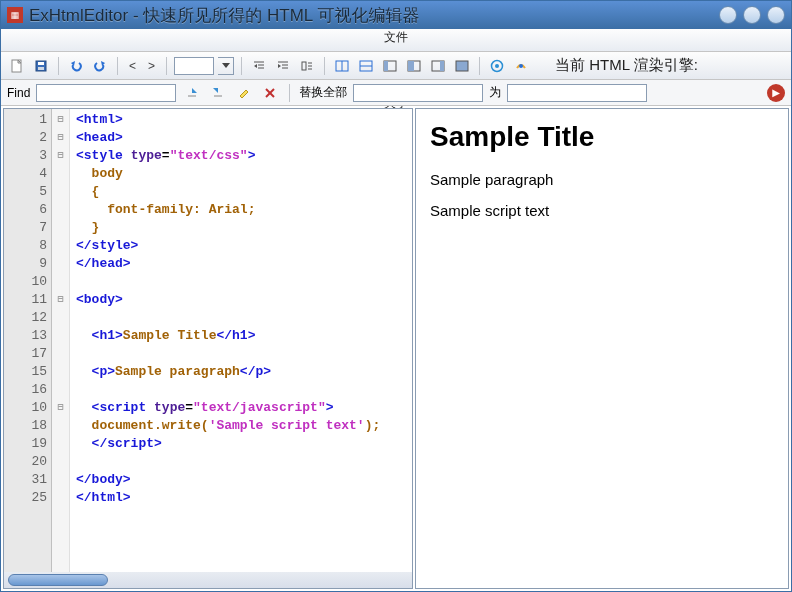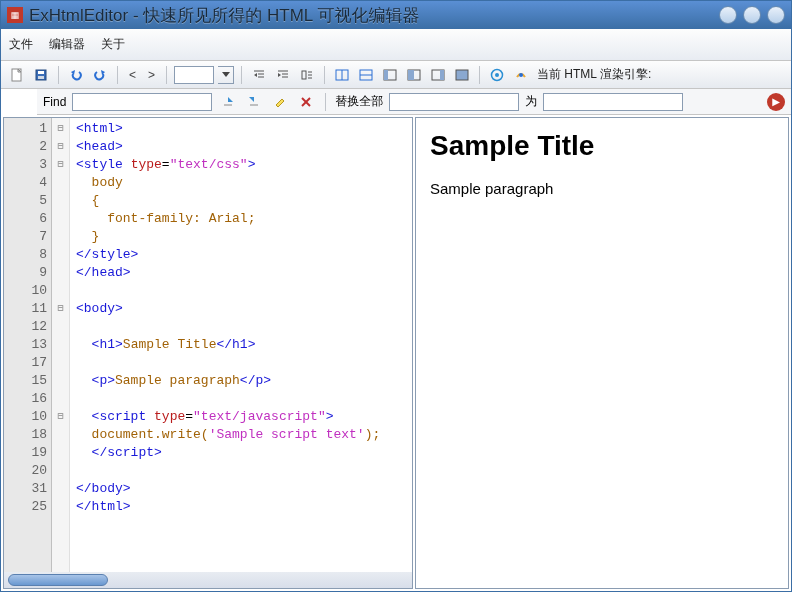--- a/index.html
+++ b/index.html
@@ -3,46 +3,46 @@
 <meta charset="utf-8">
 <style>
 * { box-sizing: border-box; margin: 0; padding: 0; }
 body { font-family: "Microsoft YaHei", Arial, sans-serif; font-size: 12px; background: #fff; }
 .window { width: 792px; height: 592px; border: 1px solid #3b6ea5; display: flex; flex-direction: column; }
 .titlebar { height: 28px; background: linear-gradient(#5a8fd4, #3b6ea5); display: flex; align-items: center; padding: 0 6px; color: #fff; }
 .titlebar .app-icon { width: 16px; height: 16px; background: #c0392b; margin-right: 6px; display: flex; align-items: center; justify-content: center; font-size: 9px; color: #fff; }
 .titlebar .title { flex: 1; font-size: 17px; color: #1a2a3a; text-shadow: 0 1px 0 rgba(255,255,255,0.3); }
 .window-controls { display: flex; gap: 6px; }
 .wbtn { width: 18px; height: 18px; border-radius: 50%; background: linear-gradient(#e8f0fa, #b8d0ea); border: 1px solid #6a8cb0; }
-.menubar { height: 32px; background: linear-gradient(#fdfdfd, #e8ecf2); border-bottom: 1px solid #c5c5c5; display: flex; align-items: center; padding: 0 8px; gap: 16px; font-size: 12px; color: #222; }
+.menubar { height: 23px; background: linear-gradient(#fdfdfd, #e8ecf2); border-bottom: 1px solid #c5c5c5; display: flex; align-items: center; padding: 0 8px; gap: 16px; font-size: 12px; color: #222; flex-direction: column; }
 .menubar span { cursor: default; }
 .toolbar { height: 28px; background: linear-gradient(#fdfdfd, #e6eaf0); border-bottom: 1px solid #c5c5c5; display: flex; align-items: center; padding: 0 6px; gap: 4px; }
 .tbtn { width: 20px; height: 20px; display: flex; align-items: center; justify-content: center; border: 1px solid transparent; }
 .tsep { width: 1px; height: 18px; background: #c0c4ca; margin: 0 3px; }
 .toolbar input[type=text] { width: 40px; height: 18px; border: 1px solid #8a9cb2; font-size: 11px; }
 .toolbar .dropdown { width: 16px; height: 18px; border: 1px solid #8a9cb2; border-left: none; display: flex; align-items: center; justify-content: center; }
-.toolbar-text { font-size: 12px; color: #222; margin-left: 2px; }
+.toolbar-text { font-size: 15px; color: #222; margin-left: 20px; }
 .filebar { height: 26px; background: linear-gradient(#fef9e8, #fdf3c8); border: 1px solid #dcca80; margin: 2px; display: flex; align-items: center; padding: 0 4px; gap: 6px; }
 .filebar input { flex: 1; height: 18px; border: 1px solid #c8b868; background: #fffef5; padding: 0 4px; font-size: 11px; }
-.findbar { height: 26px; background: #f5f6f8; border-bottom: 1px solid #c5c5c5; display: flex; align-items: center; padding: 0 6px; gap: 6px; font-size: 12px; margin-left: 36px; }
+.findbar { height: 26px; background: #f5f6f8; border-bottom: 1px solid #c5c5c5; display: flex; align-items: center; padding: 0 6px; gap: 6px; font-size: 12px; }
 .findbar input { height: 18px; border: 1px solid #8a9cb2; padding: 0 4px; font-size: 11px; }
 .findbar .find-input { width: 140px; }
 .findbar .replace-input1 { width: 130px; }
 .findbar .replace-input2 { width: 140px; }
 .fbtn { width: 20px; height: 18px; display: flex; align-items: center; justify-content: center; border: 1px solid transparent; }
 .go-btn { width: 18px; height: 18px; border-radius: 50%; background: #c0392b; display: flex; align-items: center; justify-content: center; color: #fff; font-size: 10px; }
 .content { flex: 1; display: flex; overflow: hidden; }
 .editor-pane { width: 410px; border: 1px solid #8a9cb2; margin: 2px 1px 2px 2px; display: flex; flex-direction: column; background: #fff; }
 .code-area { flex: 1; display: flex; font-family: Consolas, "Courier New", monospace; font-size: 13px; overflow: hidden; }
 .gutter { width: 48px; background: #e8e8e8; border-right: 1px solid #c0c0c0; text-align: right; padding: 2px 4px 0 0; color: #666; line-height: 18px; }
 .fold-col { width: 18px; background: #f5f5f5; border-right: 1px solid #e0e0e0; padding-top: 2px; line-height: 18px; text-align: center; color: #888; font-size: 10px; }
 .fold-col .fm { display: block; height: 18px; }
-.code { flex: 1; padding: 2px 6px 12px 6px; line-height: 18px; white-space: pre; }
+.code { flex: 1; padding: 2px 6px 12px 6px; line-height: 18px; white-space: pre; font-weight: bold; }
 .tag { color: #1818d8; }
-.attr { color: #b91c1c; }
+.attr { color: #4c1d95; }
 .str { color: #c030c0; }
 .txt { color: #a16207; }
 .hscroll { height: 16px; background: linear-gradient(#e8ecf2, #d8deea); display: flex; align-items: center; }
 .hthumb { width: 100px; height: 12px; margin-left: 4px; border-radius: 6px; background: linear-gradient(#a8c4e8, #6a98d0); border: 1px solid #5a80b0; }
 .preview-pane { flex: 1; border: 1px solid #8a9cb2; margin: 2px 2px 2px 1px; background: #fff; padding: 12px 14px; }
 .preview-pane h1 { font-family: Arial; font-size: 28px; font-weight: bold; margin-bottom: 18px; }
 .preview-pane p { font-family: Arial; font-size: 15px; margin-bottom: 14px; }
 svg { display: block; }
 </style>
 </head>
@@ -268,15 +268,16 @@
           </div>
         <div class="code" id="codetext"><div><span class="tag">&lt;html&gt;</span></div><div><span class="tag">&lt;head&gt;</span></div><div><span class="tag">&lt;style</span> <span class="attr">type</span>=<span class="str">"text/css"</span><span class="tag">&gt;</span></div><div>  <span class="txt">body</span></div><div>  <span class="txt">{</span></div><div>    <span class="txt">font-family: Arial;</span></div><div>  <span class="txt">}</span></div><div><span class="tag">&lt;/style&gt;</span></div><div><span class="tag">&lt;/head&gt;</span></div><div>&nbsp;</div><div><span class="tag">&lt;body&gt;</span></div><div>&nbsp;</div><div>  <span class="tag">&lt;h1&gt;</span><span class="txt">Sample Title</span><span class="tag">&lt;/h1&gt;</span></div><div>&nbsp;</div><div>  <span class="tag">&lt;p&gt;</span><span class="txt">Sample paragraph</span><span class="tag">&lt;/p&gt;</span></div><div>&nbsp;</div><div>  <span class="tag">&lt;script</span> <span class="attr">type</span>=<span class="str">"text/javascript"</span><span class="tag">&gt;</span></div><div>  <span class="txt">document.write(</span><span class="str">'Sample script text'</span><span class="txt">);</span></div><div>  <span class="tag">&lt;/script&gt;</span></div><div>&nbsp;</div><div><span class="tag">&lt;/body&gt;</span></div><div><span class="tag">&lt;/html&gt;</span></div></div>
       </div>
       <div class="hscroll">
         <div class="hthumb"></div>
       </div>
     </div>
     <div class="preview-pane">
       <h1>Sample Title</h1>
       <p>Sample paragraph</p>
+      <p>Sample script text</p>
     </div>
   </div>
 </div>
 
 </body></html>

